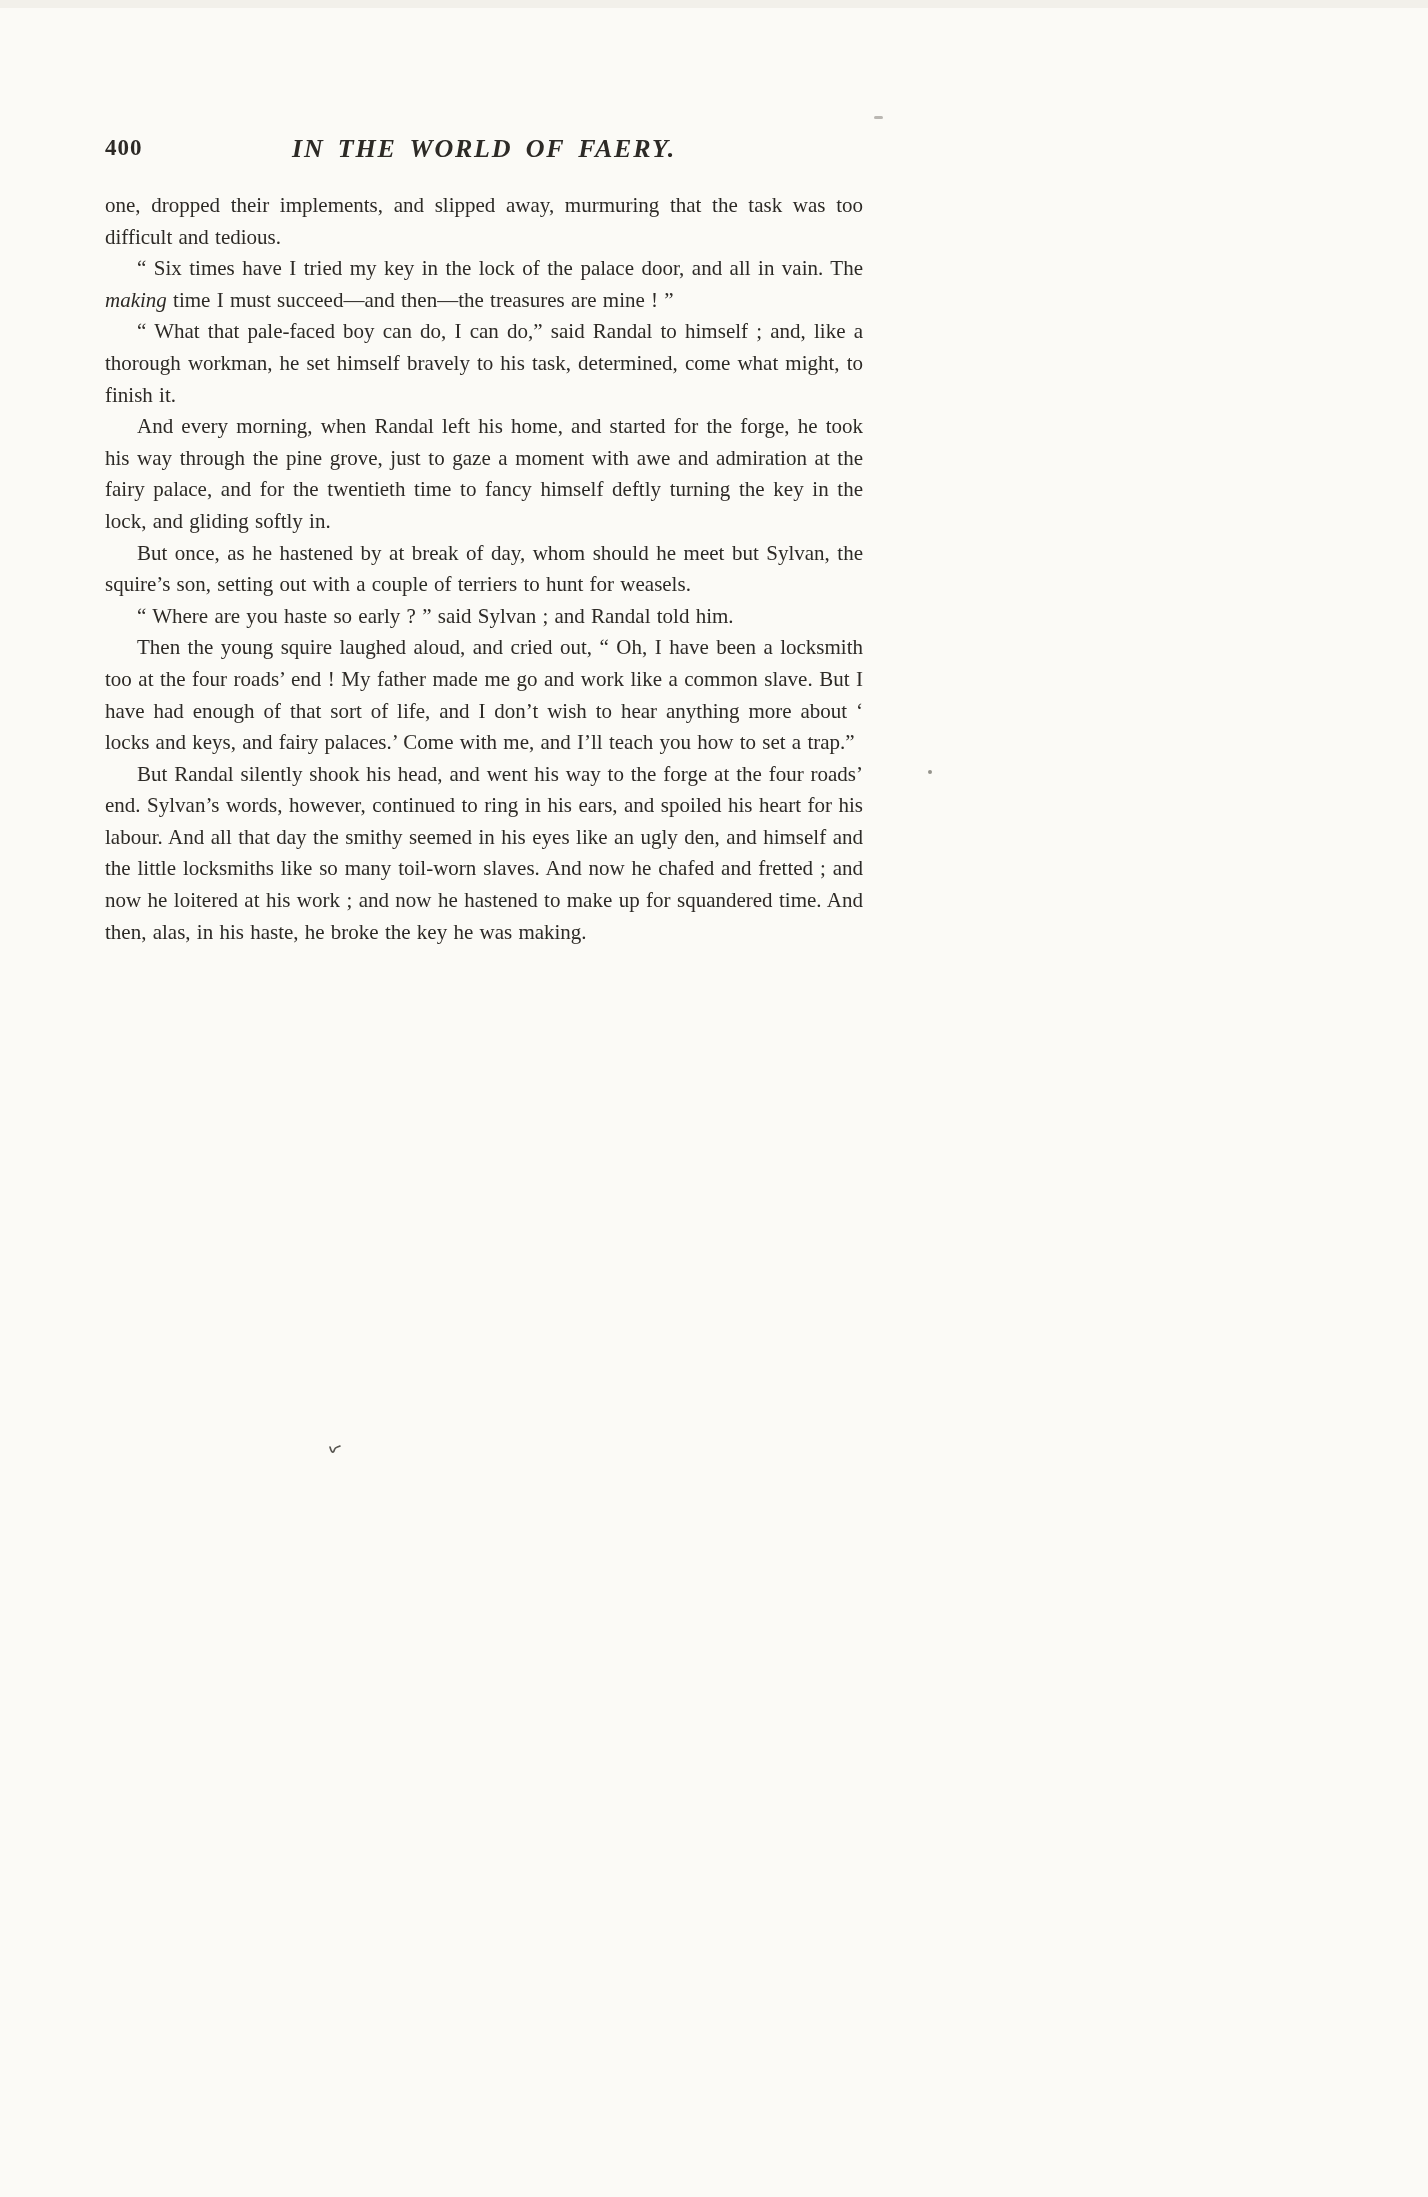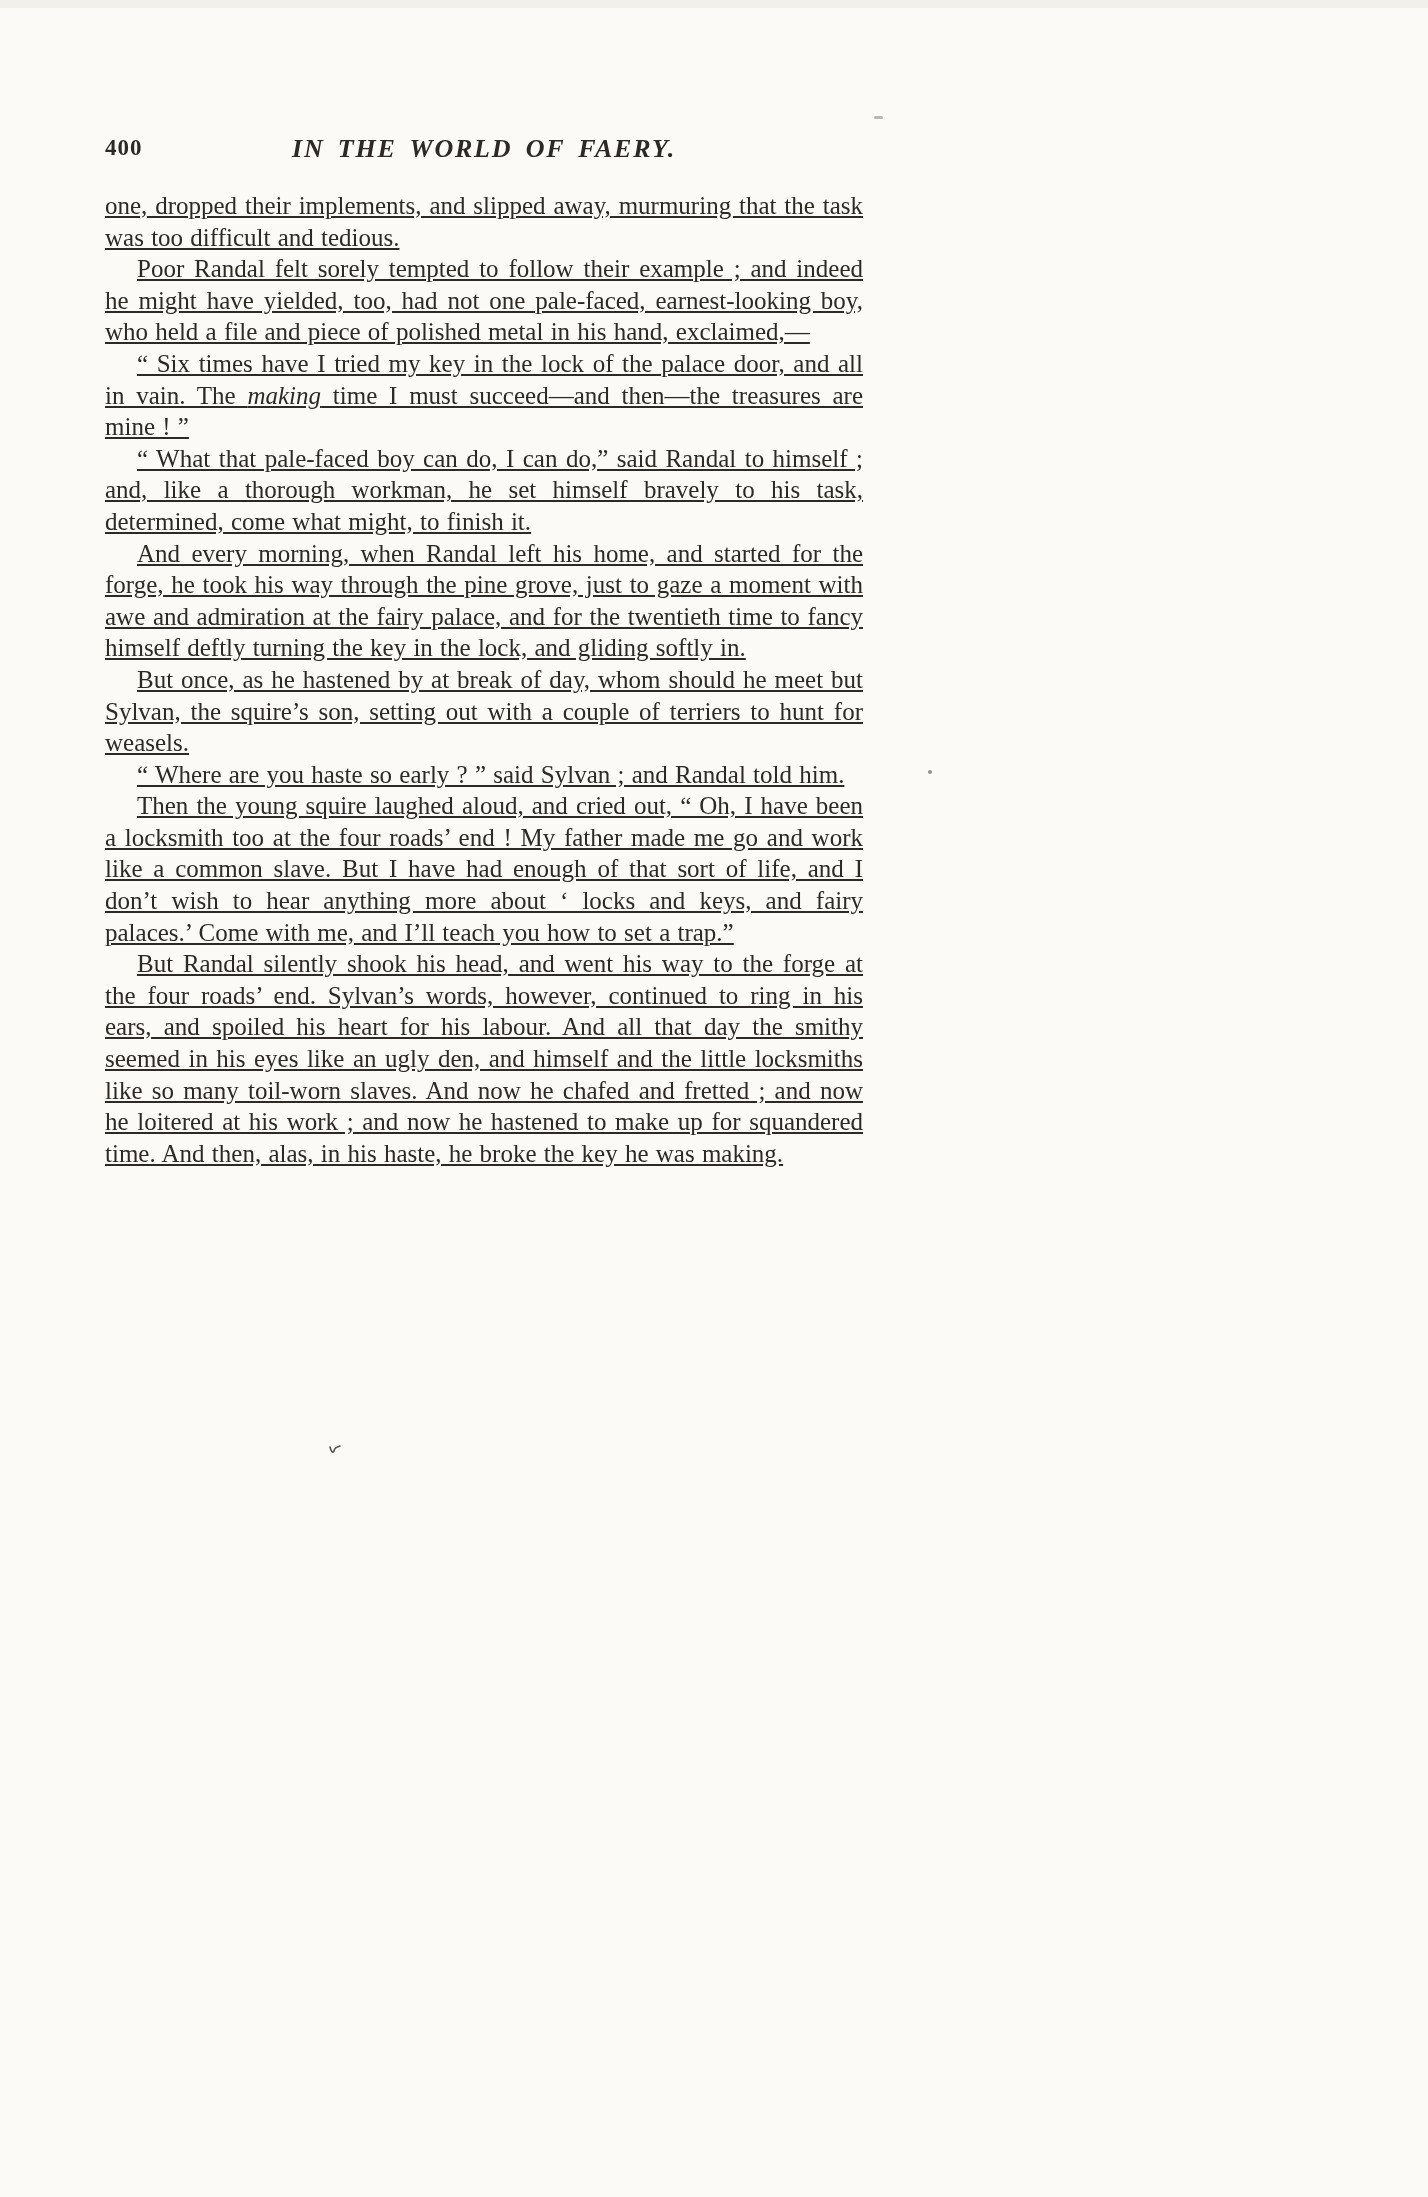--- a/index.html
+++ b/index.html
@@ -42,25 +42,24 @@
 
   .running-title {
     font-style: italic;
     font-weight: 600;
     letter-spacing: 1.8px;
     word-spacing: 5px;
     font-size: 26px;
   }
 
   .page-body {
-    font-size: 25px;
+    font-size: 21px;
     line-height: 31.6px;
     text-align: justify;
     word-spacing: 1px;
-    text-decoration: underline;
   }
 
   .para {
     margin: 0;
     text-indent: 32px;
   }
 
   .para.no-indent { text-indent: 0; }
 
   .para em { font-style: italic; }
@@ -89,21 +88,20 @@
 
     <header class="page-header">
       <span class="page-number">400</span>
       <span class="running-title">IN THE WORLD OF FAERY.</span>
     </header>
 
     <main class="page-body">
 
       <p class="para no-indent">one, dropped their implements, and slipped away, murmuring that the task was too difficult and tedious.</p>
 
-      <p class="para">Poor Randal felt sorely tempted to follow their example ; and indeed he might have yielded, too, had not one pale-faced, earnest-looking boy, who held a file and piece of polished metal in his hand, exclaimed,—</p>
 
       <p class="para"><span>“ Six times have I tried my key in the lock of the palace door, and all in vain.  The </span><em>making</em><span> time I must succeed—and then—the treasures are mine ! ”</span></p>
 
       <p class="para">“ What that pale-faced boy can do, I can do,” said Randal to himself ; and, like a thorough workman, he set himself bravely to his task, determined, come what might, to finish it.</p>
 
       <p class="para">And every morning, when Randal left his home, and started for the forge, he took his way through the pine grove, just to gaze a moment with awe and admiration at the fairy palace, and for the twentieth time to fancy himself deftly turning the key in the lock, and gliding softly in.</p>
 
       <p class="para">But once, as he hastened by at break of day, whom should he meet but Sylvan, the squire’s son, setting out with a couple of terriers to hunt for weasels.</p>
 
       <p class="para">“ Where are you haste so early ? ” said Sylvan ; and Randal told him.</p>

